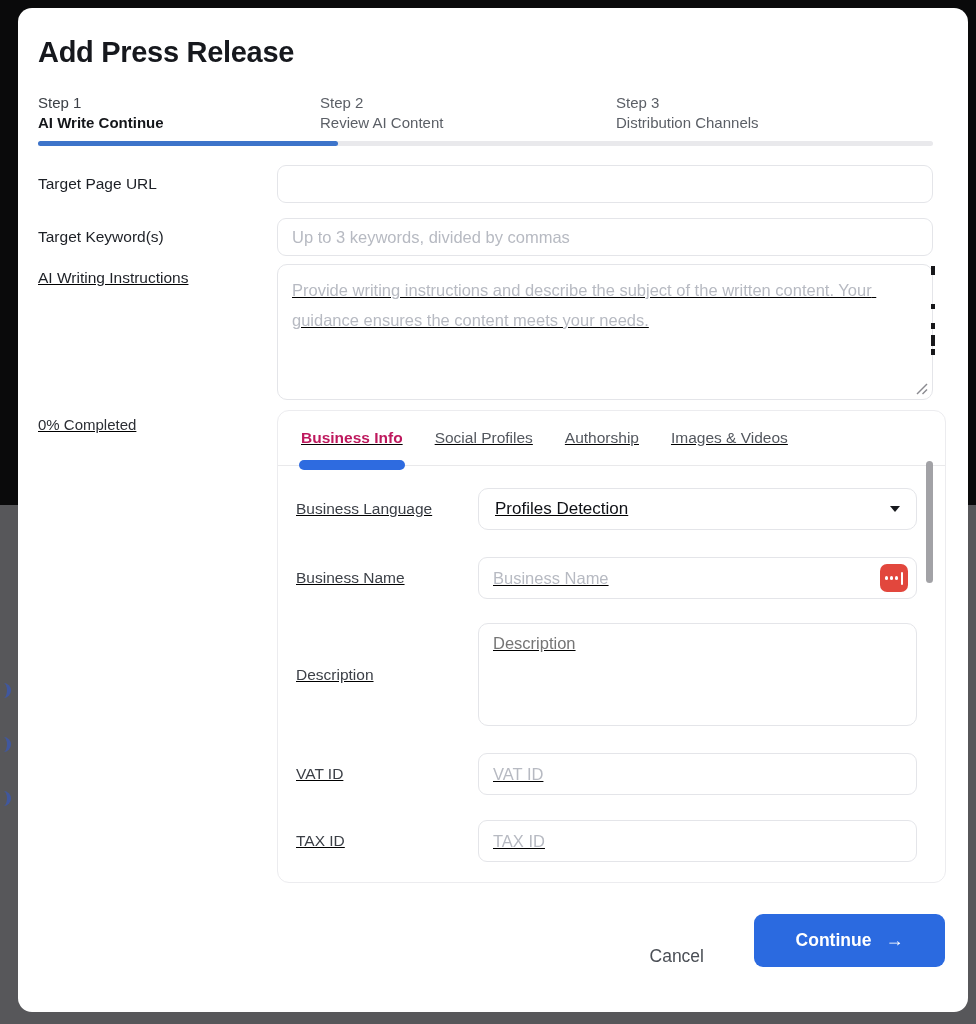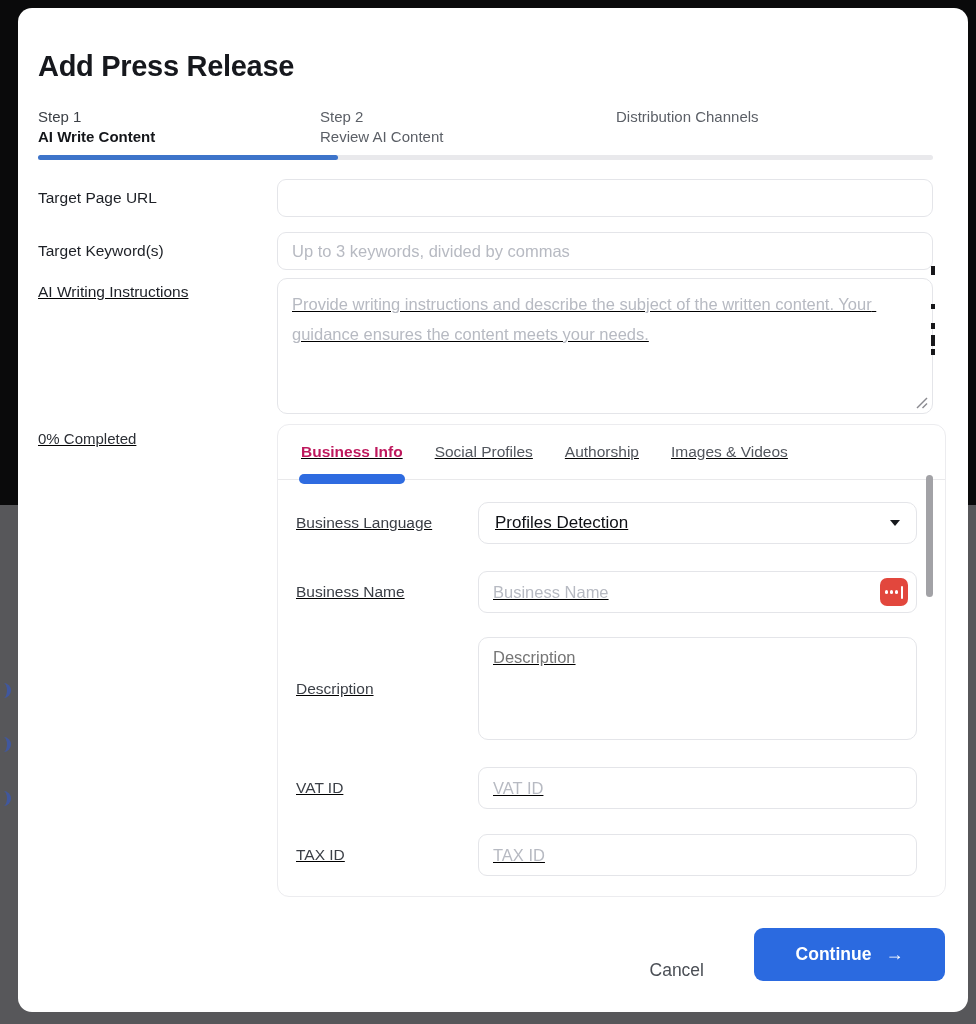--- a/index.html
+++ b/index.html
@@ -10,21 +10,21 @@
     position:relative;
   }
   
   .backdrop-frag { position:absolute; left:0; width:11px; height:15px;
     border-right:4px solid #3d58ab; border-radius:0 8px 8px 0; opacity:.85; }
 
   .modal {
     position:absolute; left:18px; top:8px; width:950px; height:1004px;
     background:#ffffff; border-radius:14px; overflow:hidden;
   }
-  .modal-title { margin:42px 0 0 20px; font-size:29px; font-weight:800; color:#16181d; letter-spacing:-.3px; }
+  .modal-title { margin:28px 0 0 20px; font-size:29px; font-weight:800; color:#16181d; letter-spacing:-.3px; }
 
   .steps { display:flex; margin:24px 0 0 20px; }
   .step { line-height:20px; font-size:15px; }
   .step .step-num { color:#5b5f66; font-weight:400; display:block; }
   .step .step-label { color:#5b5f66; display:block; }
   .step.active .step-num { color:#3c4046; }
   .step.active .step-label { color:#14161a; font-weight:700; }
   .step-1 { width:282px; } .step-2 { width:296px; } .step-3 { flex:1; }
 
   .progress-track { margin:8px 35px 0 20px; height:5px; background:#e9e9ec; border-radius:3px; position:relative; }
@@ -102,27 +102,28 @@
 <span class="backdrop-frag" style="top:737px"></span>
 <span class="backdrop-frag" style="top:791px"></span>
 
 <div class="modal">
 
   <h1 class="modal-title">Add Press Release</h1>
 
   <div class="steps">
     <div class="step step-1 active">
       <span class="step-num">Step 1</span>
-      <span class="step-label">AI Write Content</span>
+      <span class="step-label">AI Write Continue</span>
     </div>
     <div class="step step-2">
       <span class="step-num">Step 2</span>
       <span class="step-label">Review AI Content</span>
     </div>
     <div class="step step-3">
+      <span class="step-num">Step 3</span>
       <span class="step-label">Distribution Channels</span>
     </div>
   </div>
 
   <div class="progress-track">
     <div class="progress-fill"></div>
   </div>
 
   <div class="form-row row-url">
     <label class="form-label">Target Page URL</label>

